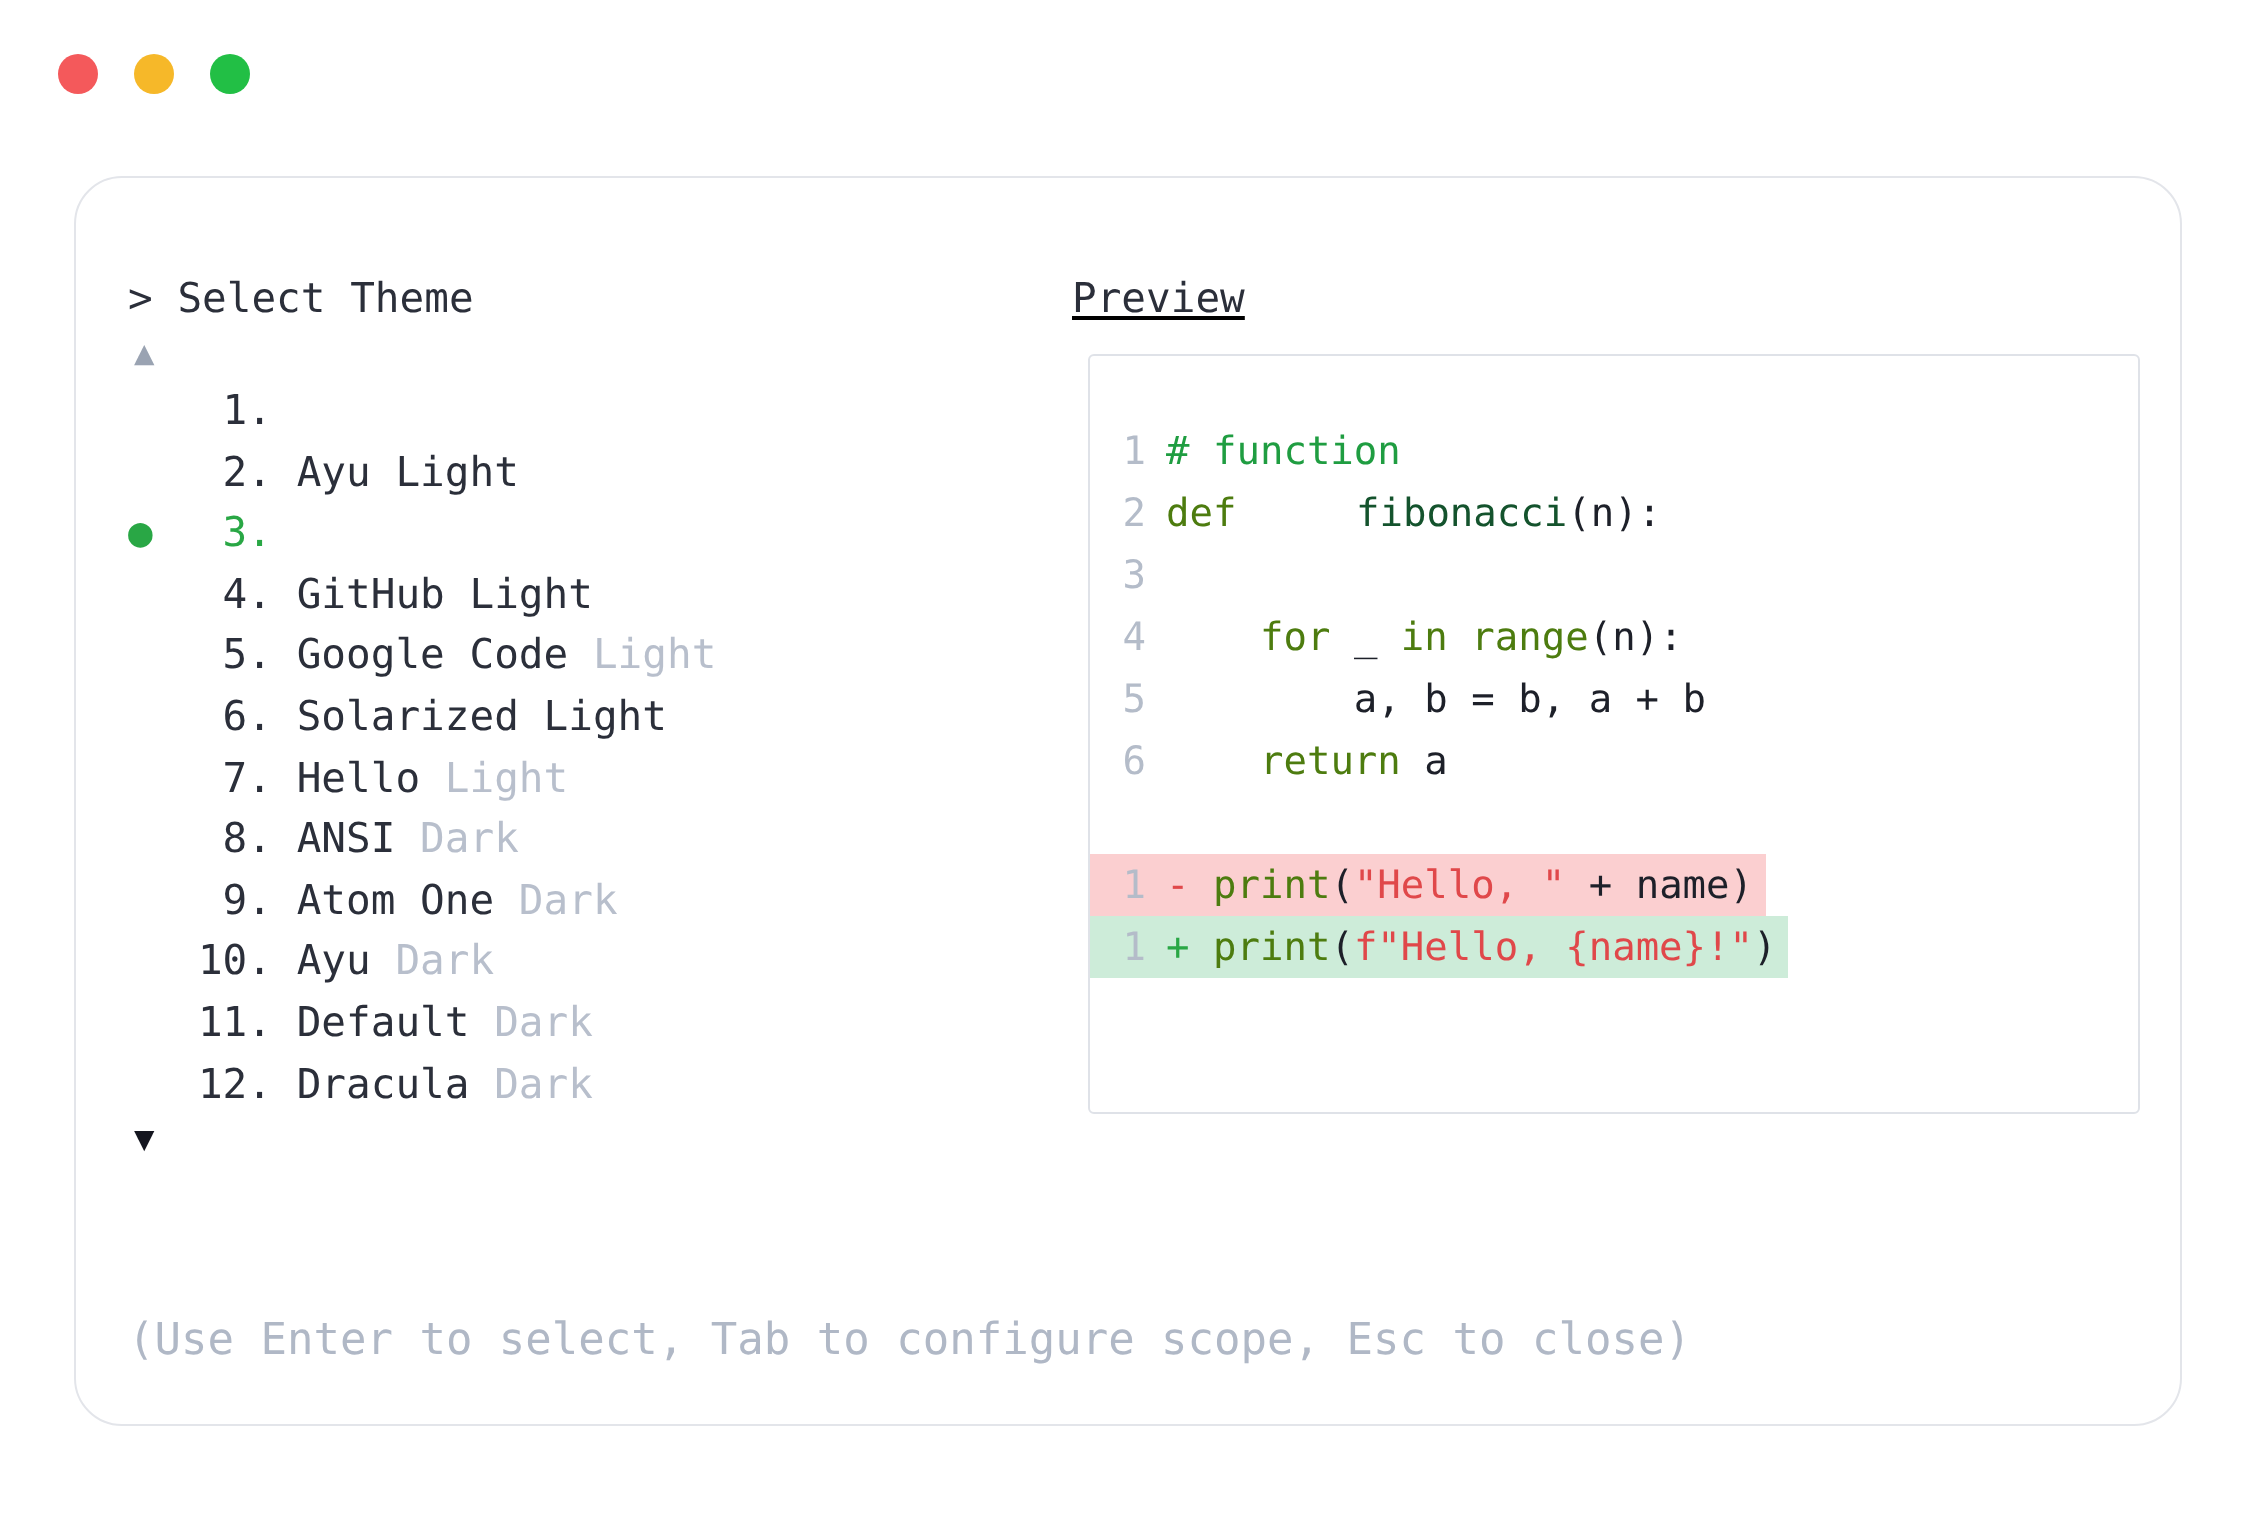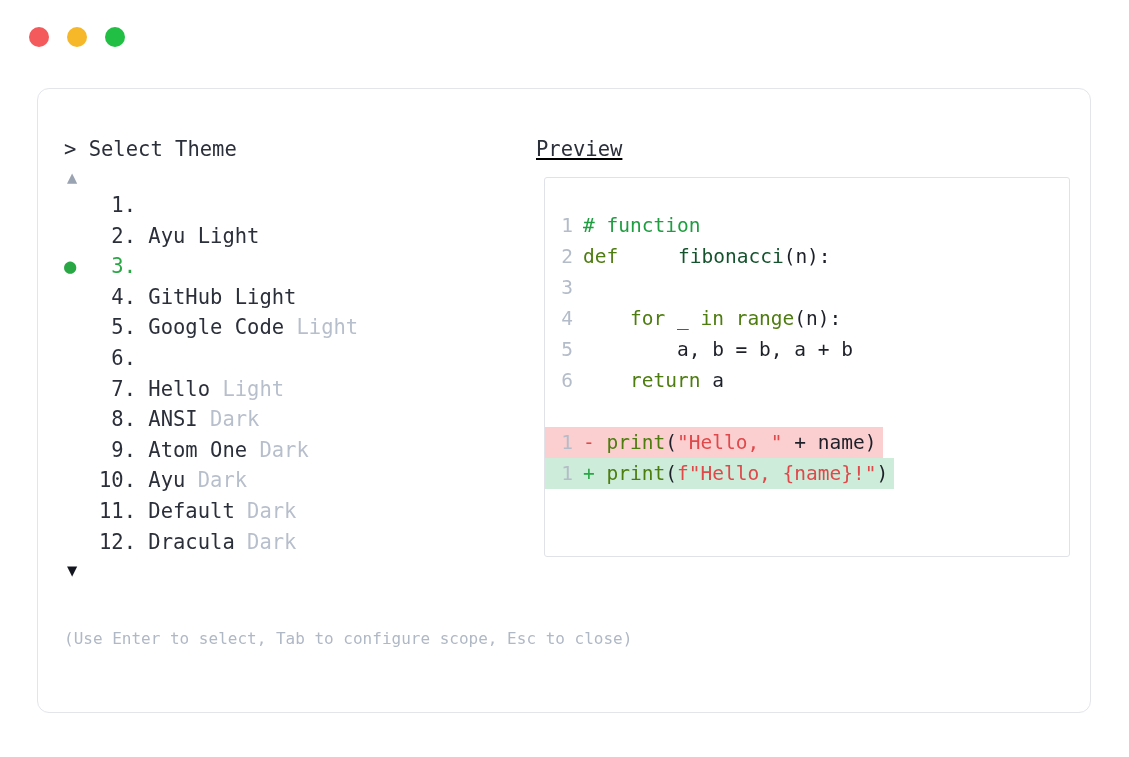--- a/index.html
+++ b/index.html
@@ -37,21 +37,21 @@
 
   
   .panel {
     position: absolute;
     left: 37px;
     top: 88px;
     width: 1054px;
     height: 625px;
     box-sizing: border-box;
     border: 1.6px solid #e3e5ea;
-    border-radius: 12px;
+    border-radius: 24px;
     background: #ffffff;
   }
 
   
   .cols {
     position: absolute;
     left: 0;
     top: 0;
     right: 0;
     bottom: 0;
@@ -137,22 +137,22 @@
   .theme-item.selected .idx,
   .theme-item.selected .tname,
   .theme-item.selected .tvariant {
     color: #29a745;
   }
 
   
   .hint {
     position: absolute;
     left: 26px;
-    top: 535px;
-    font-size: 16px;
+    top: 567px;
+    font-size: 22px;
     line-height: 30px;
     color: #b0b8c6;
     white-space: pre;
     text-align: right;
   }
 
   
   .preview-box {
     position: absolute;
     left: 8px;
@@ -226,21 +226,21 @@
       <div class="prompt"><span class="caret">&gt;</span><span> </span><span>Select Theme</span></div>
 
       <div class="scroll-arrow arrow-up">▲</div>
 
       <ul class="theme-list" id="theme-list">
           <li class="theme-item"><span class="bullet empty">●</span><span class="idx"> 1.</span><span> </span></li>
           <li class="theme-item"><span class="bullet empty">●</span><span class="idx"> 2.</span><span> </span><span class="tname">Ayu Light</span></li>
           <li class="theme-item selected"><span class="bullet">●</span><span class="idx"> 3.</span><span> </span></li>
           <li class="theme-item"><span class="bullet empty">●</span><span class="idx"> 4.</span><span> </span><span class="tname">GitHub Light</span></li>
           <li class="theme-item"><span class="bullet empty">●</span><span class="idx"> 5.</span><span> </span><span class="tname">Google Code</span><span class="tvariant"> Light</span></li>
-          <li class="theme-item"><span class="bullet empty">●</span><span class="idx"> 6.</span><span> </span></li>
+          <li class="theme-item"><span class="bullet empty">●</span><span class="idx"> 6.</span><span> </span><span class="tname">Solarized Light</span></li>
           <li class="theme-item"><span class="bullet empty">●</span><span class="idx"> 7.</span><span> </span><span class="tname">Hello</span><span class="tvariant"> Light</span></li>
           <li class="theme-item"><span class="bullet empty">●</span><span class="idx"> 8.</span><span> </span><span class="tname">ANSI</span><span class="tvariant"> Dark</span></li>
           <li class="theme-item"><span class="bullet empty">●</span><span class="idx"> 9.</span><span> </span><span class="tname">Atom One</span><span class="tvariant"> Dark</span></li>
           <li class="theme-item"><span class="bullet empty">●</span><span class="idx">10.</span><span> </span><span class="tname">Ayu</span><span class="tvariant"> Dark</span></li>
           <li class="theme-item"><span class="bullet empty">●</span><span class="idx">11.</span><span> </span><span class="tname">Default</span><span class="tvariant"> Dark</span></li>
           <li class="theme-item"><span class="bullet empty">●</span><span class="idx">12.</span><span> </span><span class="tname">Dracula</span><span class="tvariant"> Dark</span></li>
         </ul>
 
       <div class="scroll-arrow arrow-down">▼</div>
     </div>

